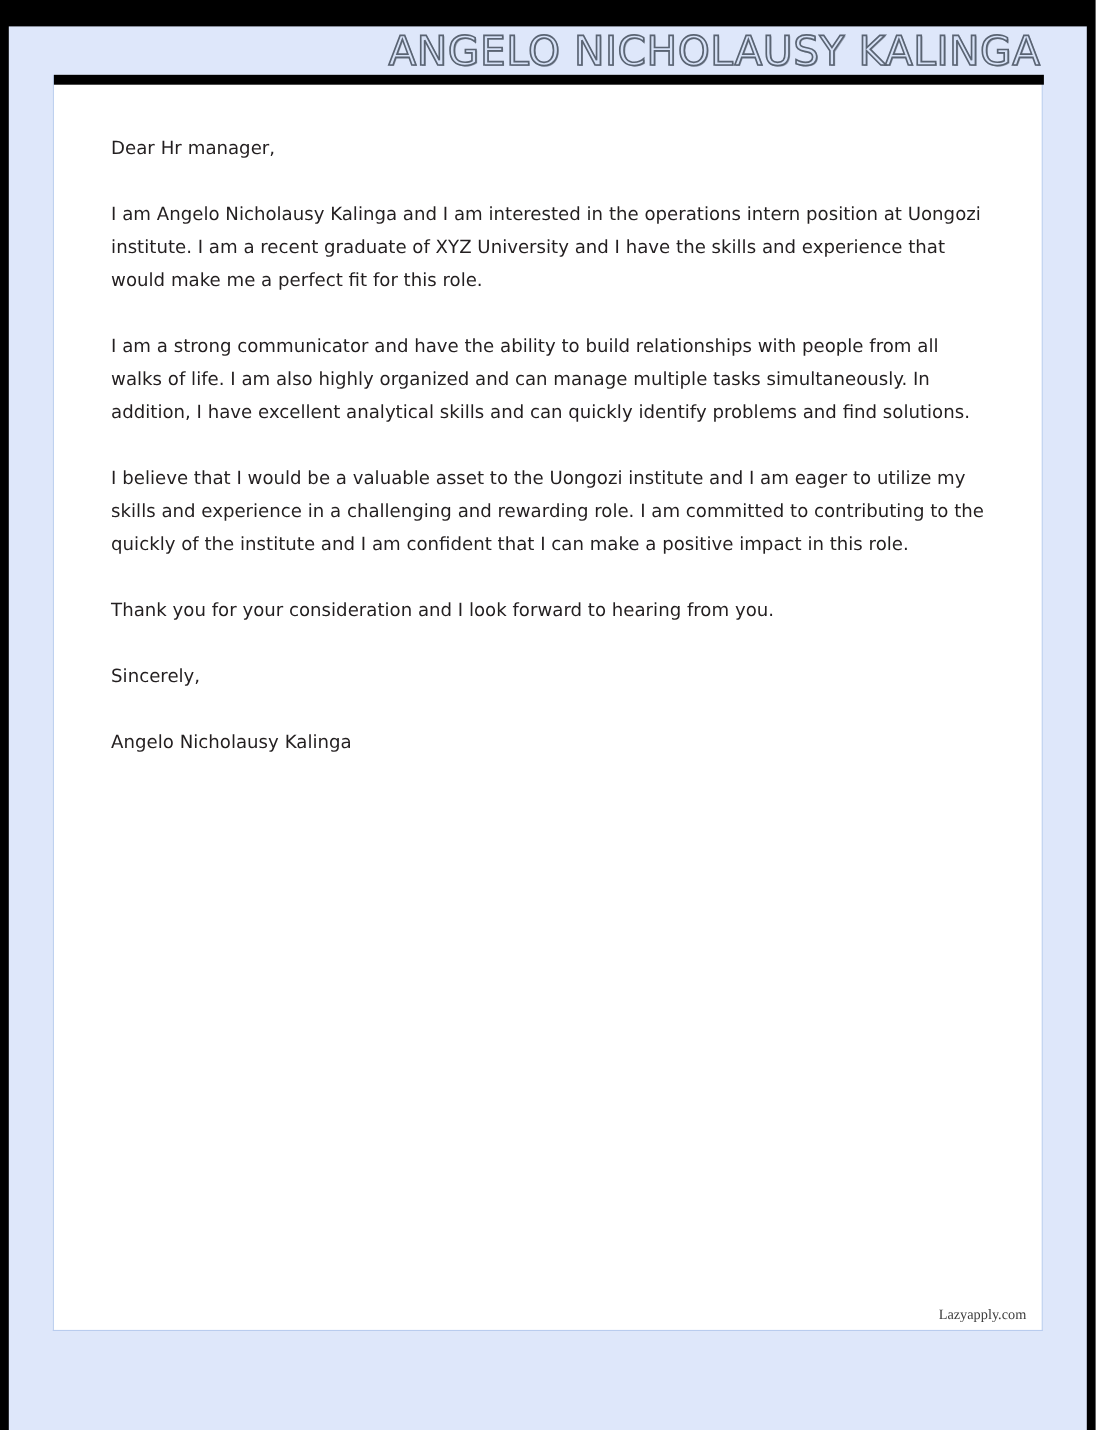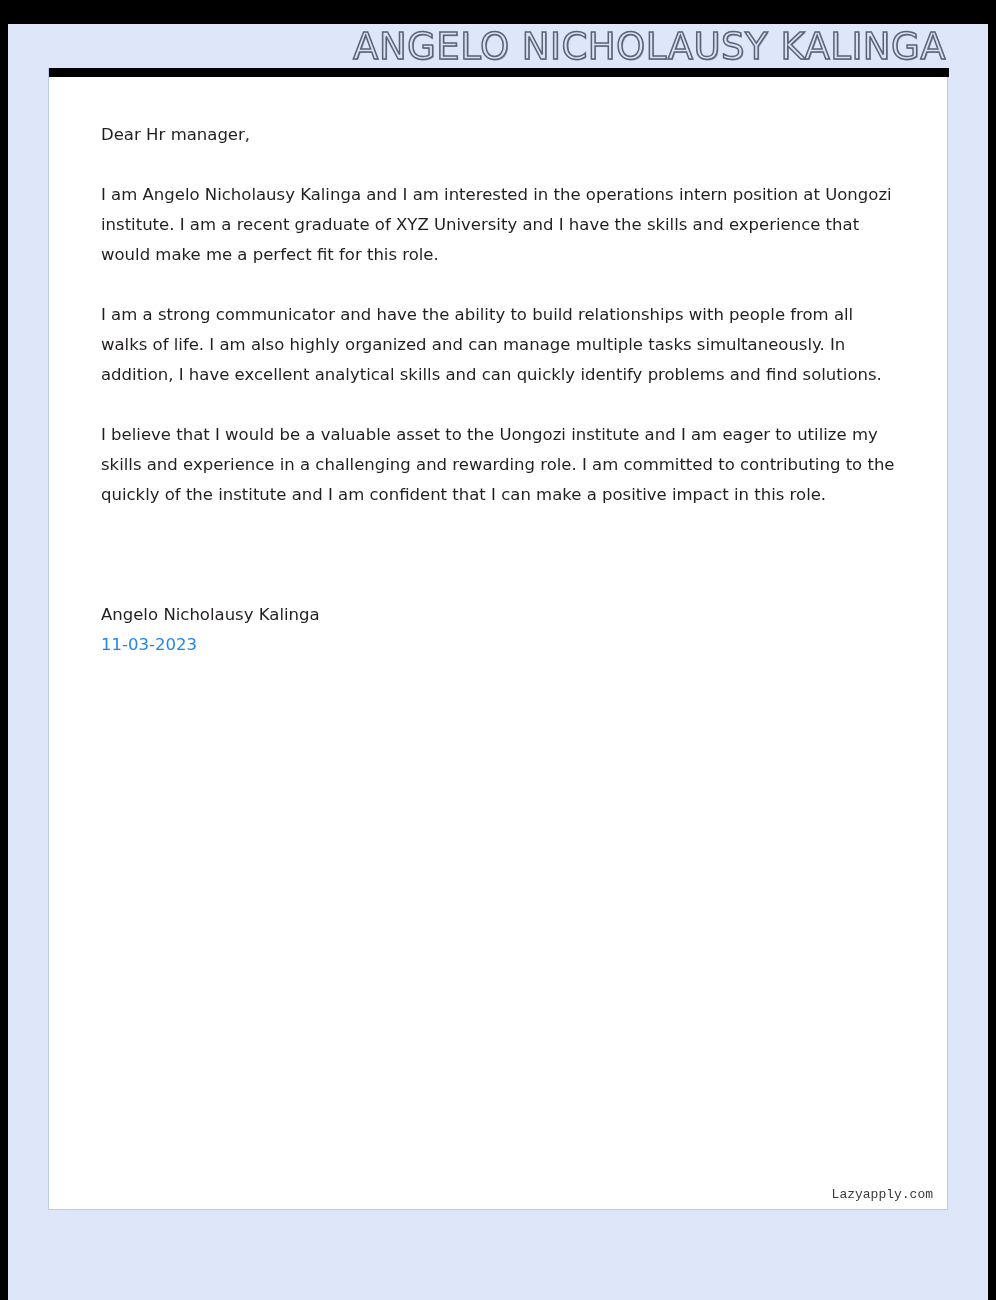--- a/index.html
+++ b/index.html
@@ -104,21 +104,21 @@
     font-size: 16.5px;
     line-height: 30px;
     color: #2186eb;
     margin: 0;
   }
 
   .page-footer {
     position: absolute;
     right: 14px;
     bottom: 6px;
-    font-family: Liberation Mono, monospace;
+    font-family: Liberation Serif, serif;
     font-size: 13px;
     color: #3b3b3b;
     line-height: 16px;
   }
 </style>
 </head>
 <body>
 
 <div class="doc-frame">
 
@@ -140,28 +140,29 @@
       <div class="spacer-line"></div>
 
       <p class="letter-para">I am a strong communicator and have the ability to build relationships with people from all walks of life. I am also highly organized and can manage multiple tasks simultaneously. In addition, I have excellent analytical skills and can quickly identify problems and find solutions.</p>
 
       <div class="spacer-line"></div>
 
       <p class="letter-para">I believe that I would be a valuable asset to the Uongozi institute and I am eager to utilize my skills and experience in a challenging and rewarding role. I am committed to contributing to the quickly of the institute and I am confident that I can make a positive impact in this role.</p>
 
       <div class="spacer-line"></div>
 
+      <p class="letter-para">Thank you for your consideration and I look forward to hearing from you.</p>
 
       <div class="spacer-line"></div>
 
+      <p class="letter-line">Sincerely,</p>
 
       <div class="spacer-line"></div>
 
       <p class="letter-line">Angelo Nicholausy Kalinga</p>
 
-      <p class="date-line">11-03-2023</p>
 
     </div>
 
     <div class="page-footer">Lazyapply.com</div>
   </div>
 
 </div>
 
 </body></html>

